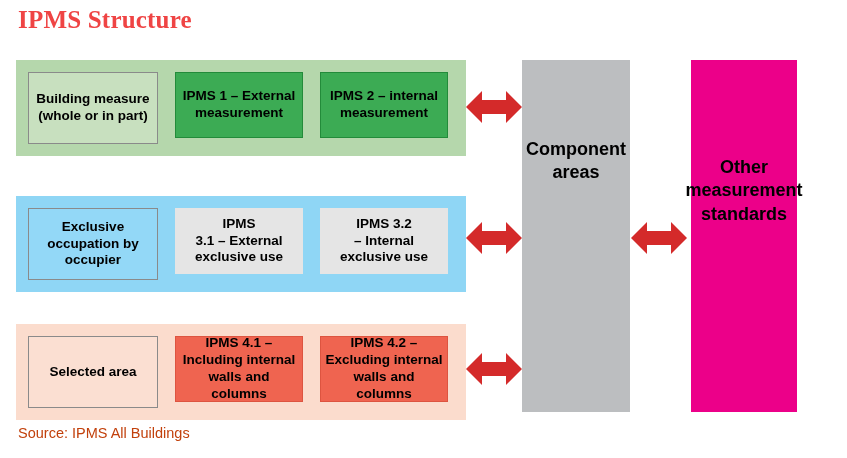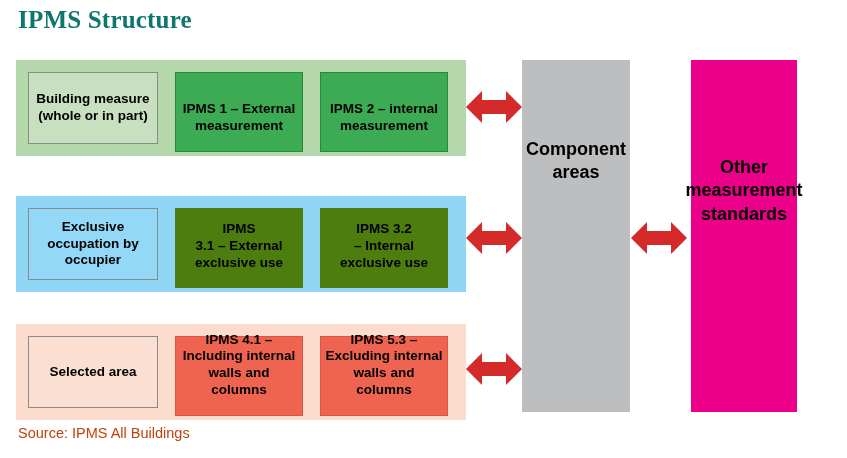--- a/index.html
+++ b/index.html
@@ -17,21 +17,21 @@
   }
 
   
   #title {
     position: absolute;
     left: 18px;
     top: 6px;
     font-family: "Liberation Serif", serif;
     font-weight: bold;
     font-size: 25px;
-    color: #0f766e;
+    color: #ef4444;
     letter-spacing: 0.2px;
     white-space: nowrap;
   }
 
   
   .band {
     position: absolute;
     left: 16px;
     width: 450px;
     height: 96px;
@@ -66,32 +66,31 @@
     border: 1.5px solid #8a8a8a;
   }
   .band.green  .cell.pale { background: #c8e0bf; }
   .band.blue   .cell.pale { background: #93d8f7; }
   .band.peach  .cell.pale { background: #fbdfd2; }
 
   
   .cell.solid {
     top: 12px;
     width: 128px;
-    height: 80px;
-    align-items: flex-end;
+    height: 66px;
   }
   .cell.solid.c2 { left: 159px; }
   .cell.solid.c3 { left: 304px; }
 
   .band.green .cell.solid {
     background: #3cab54;
     border: 1.5px solid #238b3a;
   }
   .band.blue .cell.solid {
-    background: #4d7c0f;
+    background: #e5e5e5;
     border: none;
   }
   .band.peach .cell.solid {
     background: #ef6450;
     border: 1.5px solid #dd5440;
   }
 
   
   .column {
     position: absolute;
@@ -190,21 +189,21 @@
   <div class="band peach">
     <div class="cell pale">
       <span class="txt">Selected area</span>
     </div>
     <div class="cell solid c2">
       <span class="txt">IPMS 4.1 –
 Including internal
 walls and columns</span>
     </div>
     <div class="cell solid c3">
-      <span class="txt">IPMS 5.3 –
+      <span class="txt">IPMS 4.2 –
 Excluding internal
 walls and columns</span>
     </div>
   </div>
 
   <div class="column" id="col-component">
     <span class="txt">Component
 areas</span>
   </div>
 

